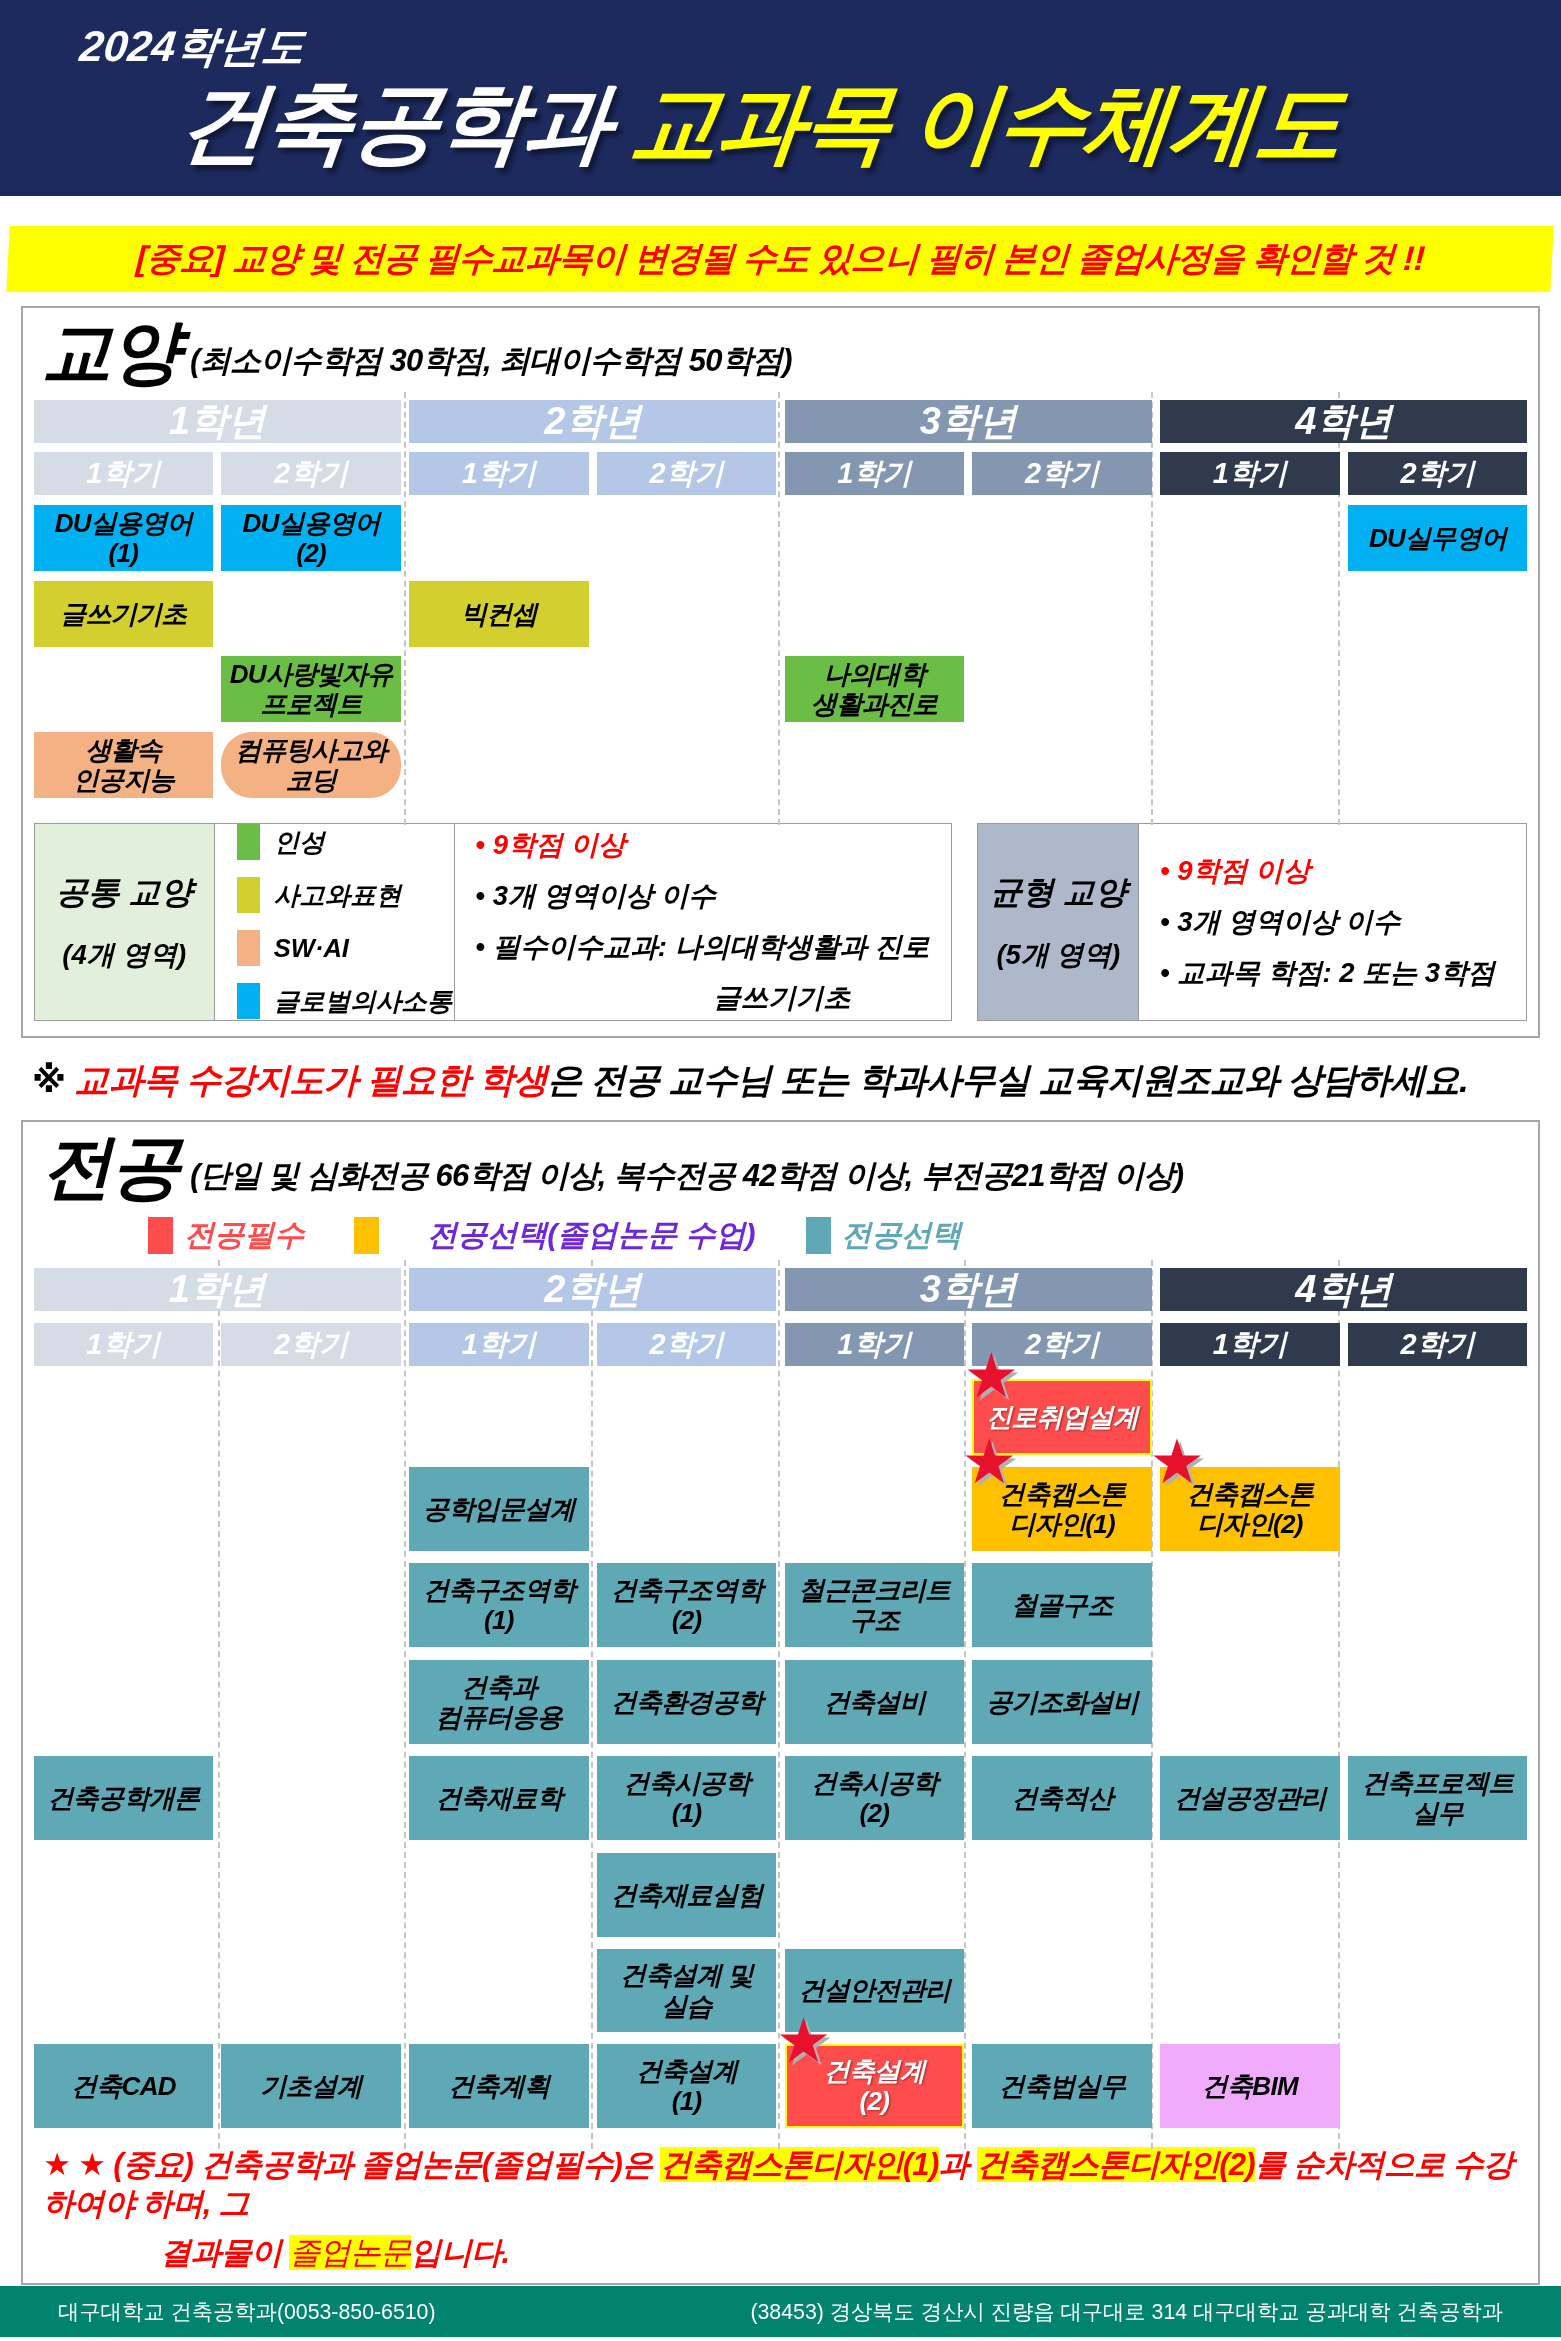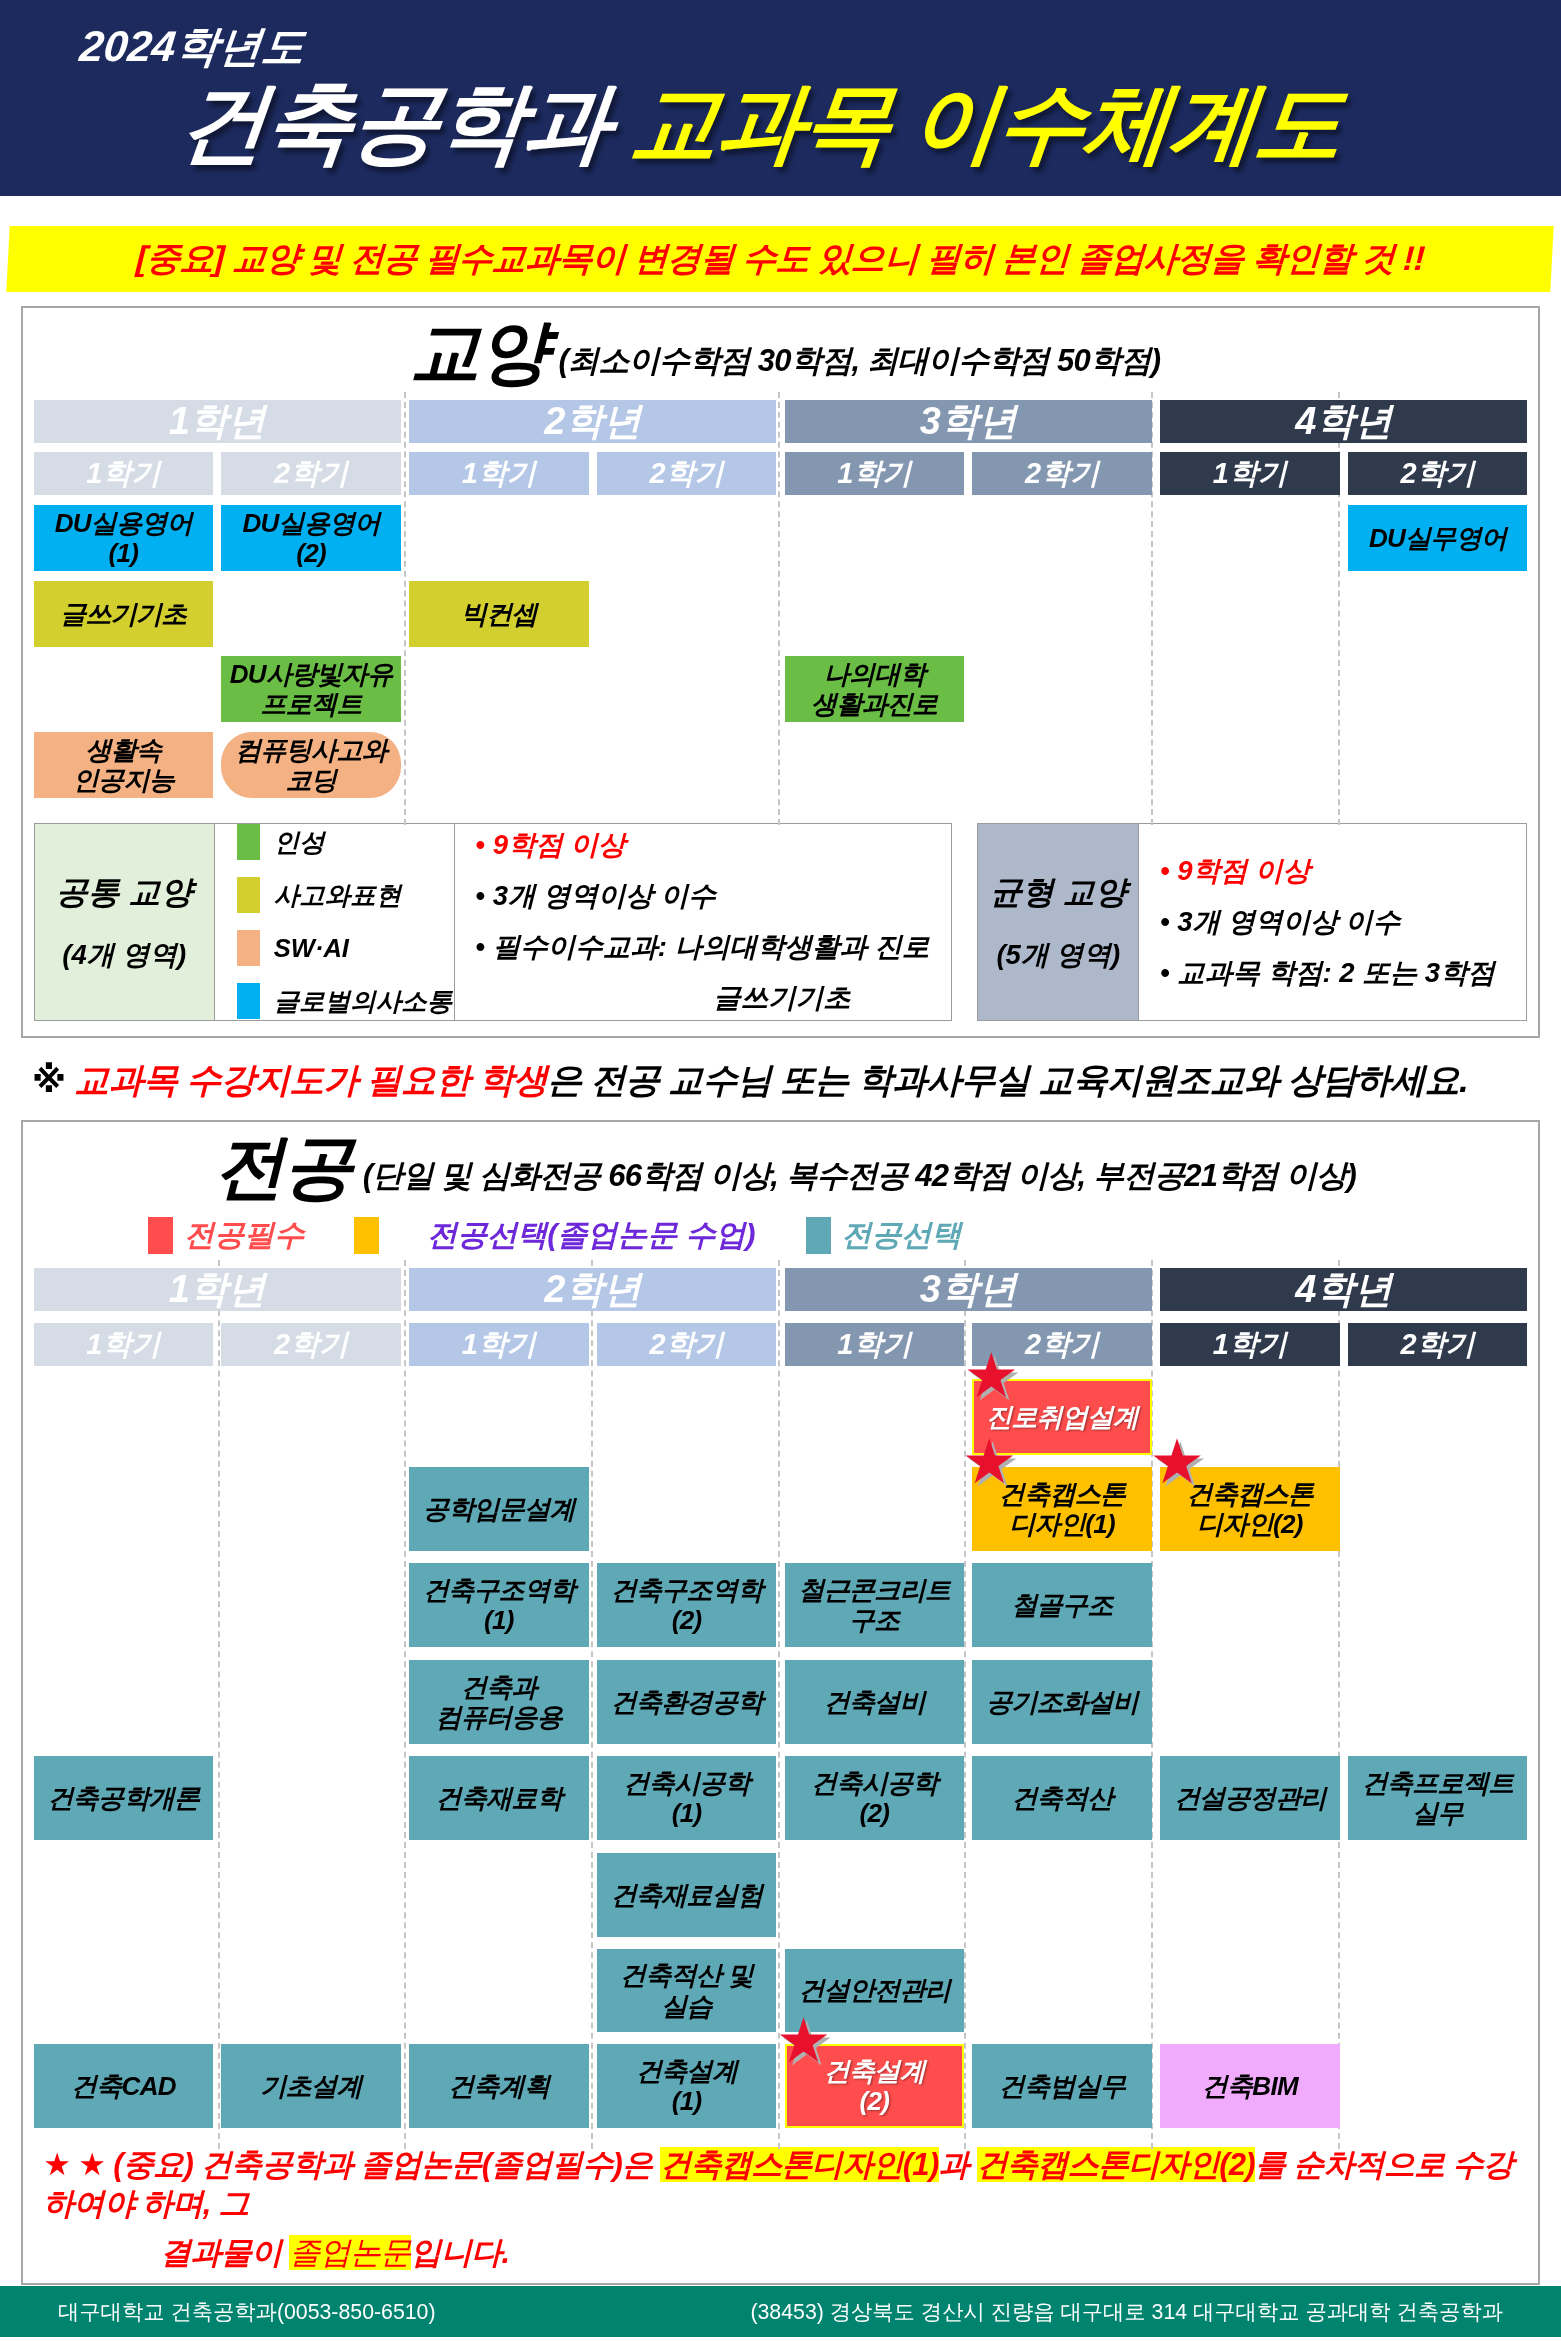--- a/index.html
+++ b/index.html
@@ -14,21 +14,21 @@
                 transform:skewX(-6deg); text-shadow:4.1px 4.8px 4.8px rgba(0,0,0,.45); line-height:1.05; }
   .title-accent { color:#ffff00; }
 
   
   .alert-banner { margin:30px 8.3px 0; height:66px; background:#ffff00; color:#ff0000;
                   font-size:34px; display:flex; align-items:center; justify-content:center;
                   transform:skewX(-3deg); letter-spacing:-0.7px; }
 
   
   .section { margin:13.8px 20.7px 0; border:2.1px solid #a6a6a6; padding:8.3px 9.6px 11px; background:#fff; position:relative; }
-  .section-head { display:flex; align-items:flex-end; gap:11px; margin:1.4px 0 12.4px 9.6px; color:#000;justify-content:center; }
+  .section-head { display:flex; align-items:flex-end; gap:11px; margin:1.4px 0 12.4px 9.6px; color:#000; }
   .section-title { font-size:70px; line-height:1.0; letter-spacing:-1.4px; }
   .section-sub { font-size:31px; padding-bottom:5.5px; letter-spacing:-0.7px; }
 
   .grid { position:relative; display:grid; grid-template-columns:repeat(8,1fr); column-gap:8.3px; }
   .grid-gy { grid-template-rows:43px 43px 66px 66px 66px 66px; row-gap:9.6px; margin:0 1.4px; }
   .grid-mj { grid-template-rows:43px 43px 76px 84px 84px 84px 84px 84px 83px 84px; row-gap:12.4px; margin:0 1.4px; }
 
   .ghead, .shead { display:flex; align-items:center; justify-content:center; color:#fff; z-index:1; position:relative; }
   .ghead { grid-row:1; font-size:38px; }
   .shead { grid-row:2; font-size:29px; }
@@ -250,21 +250,21 @@
         <div class="course" style="grid-area: 7 / 3; background: rgb(95, 168, 182);">건축재료학</div>
         <div class="course" style="grid-area: 7 / 4; background: rgb(95, 168, 182);">건축시공학
 (1)</div>
         <div class="course" style="grid-area: 7 / 5; background: rgb(95, 168, 182);">건축시공학
 (2)</div>
         <div class="course" style="grid-area: 7 / 6; background: rgb(95, 168, 182);">건축적산</div>
         <div class="course" style="grid-area: 7 / 7; background: rgb(95, 168, 182);">건설공정관리</div>
         <div class="course" style="grid-area: 7 / 8; background: rgb(95, 168, 182);">건축프로젝트
 실무</div>
         <div class="course" style="grid-area: 8 / 4; background: rgb(95, 168, 182);">건축재료실험</div>
-        <div class="course" style="grid-area: 9 / 4; background: rgb(95, 168, 182);">건축적산 및
+        <div class="course" style="grid-area: 9 / 4; background: rgb(95, 168, 182);">건축설계 및
 실습</div>
         <div class="course" style="grid-area: 9 / 5; background: rgb(95, 168, 182);">건설안전관리</div>
         <div class="course" style="grid-area: 10 / 2; background: rgb(95, 168, 182);">기초설계</div>
         <div class="course" style="grid-area: 10 / 1; background: rgb(95, 168, 182);">건축CAD</div>
         <div class="course" style="grid-area: 10 / 3; background: rgb(95, 168, 182);">건축계획</div>
         <div class="course" style="grid-area: 10 / 4; background: rgb(95, 168, 182);">건축설계
 (1)</div>
         <div class="course is-red" style="grid-area: 10 / 5; background: rgb(255, 77, 77);">건축설계
 (2)<span class="star-mark">★</span></div>
         <div class="course" style="grid-area: 10 / 6; background: rgb(95, 168, 182);">건축법실무</div>

